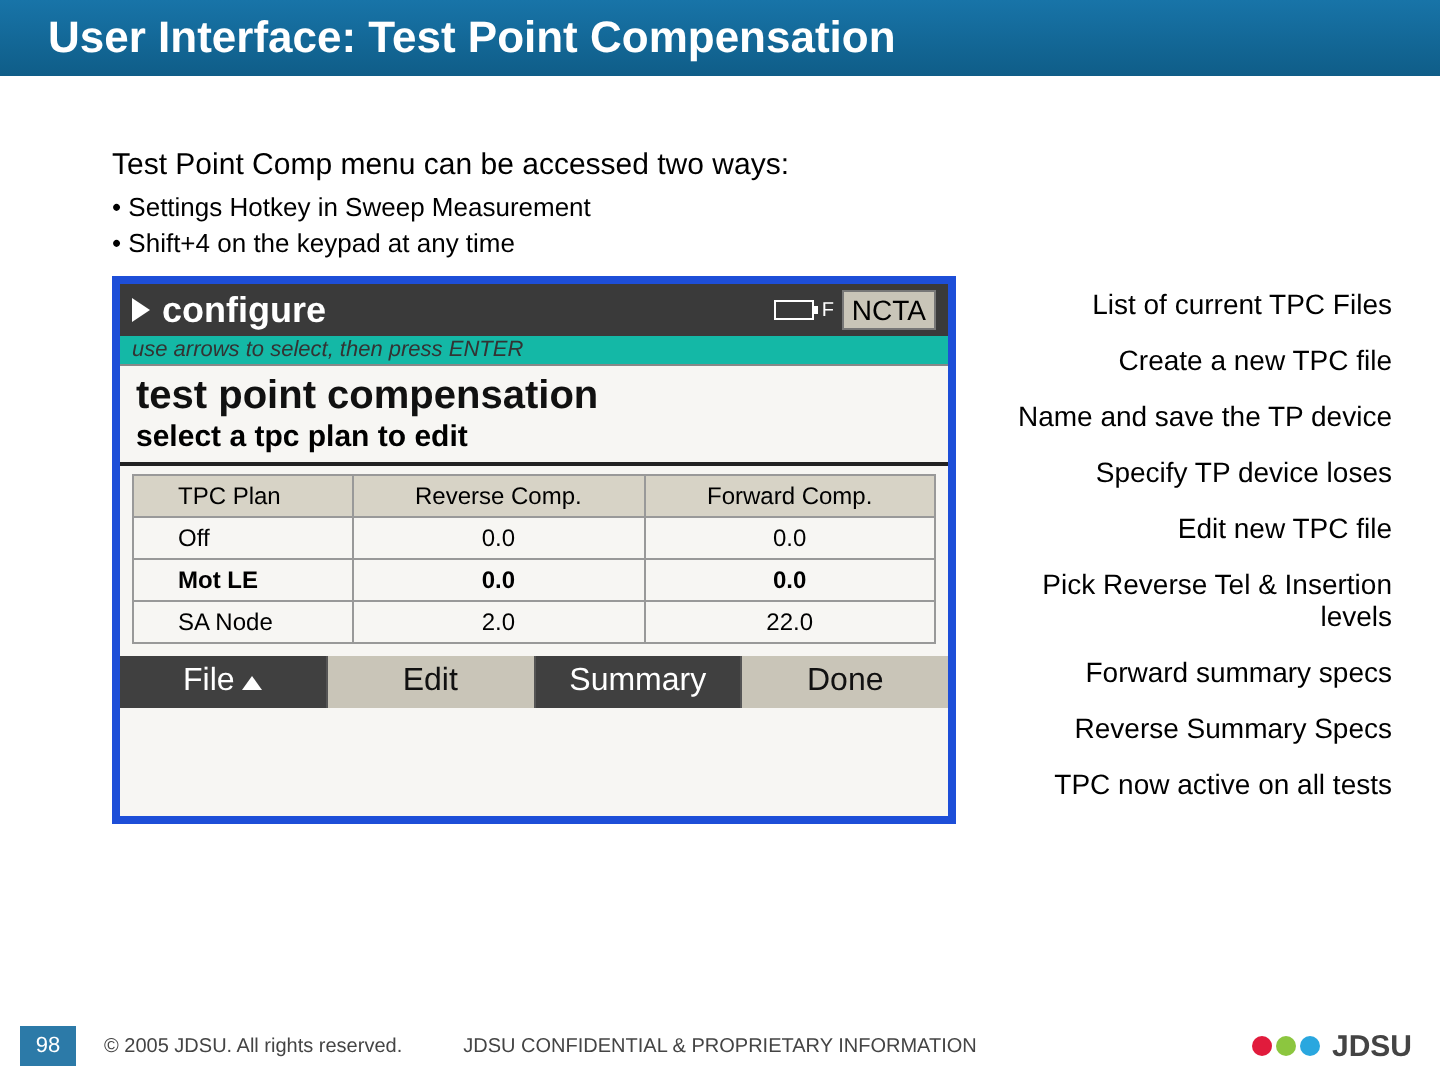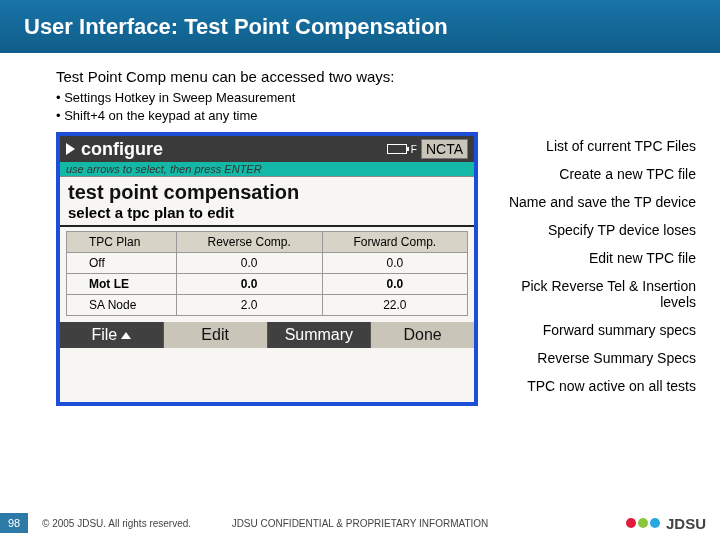--- a/index.html
+++ b/index.html
@@ -1,20 +1,20 @@
 <!DOCTYPE html>
 <html><head>
 <meta charset="utf-8">
 <style>
   * { box-sizing: border-box; margin: 0; padding: 0; }
   body { width: 720px; height: 540px; font-family: Arial, Helvetica, sans-serif; background: #fff; overflow: hidden; position: relative; }
 
-  .title-bar { height: 53px; background: linear-gradient(#1874a8, #0f5d88); display: flex; align-items: center; padding-left: 24px; color: #fff; font-size: 22px; font-weight: bold; }
+  .title-bar { height: 38px; background: linear-gradient(#1874a8, #0f5d88); display: flex; align-items: center; padding-left: 24px; color: #fff; font-size: 22px; font-weight: bold; }
 
-  .intro { padding: 14px 0 8px 56px; font-size: 15px; line-height: 1.35; }
+  .intro { padding: 14px 0 8px 56px; font-size: 15px; line-height: 1.35; margin-top: 21px; }
   .intro .bullets { font-size: 13px; margin-top: 2px; }
   .intro .bullets .b { display: block; }
 
   .content { display: flex; padding-left: 56px; }
 
   
   .device { width: 422px; border: 4px solid #1d4ed8; background: #f7f6f3; font-family: "Trebuchet MS", Arial, sans-serif; }
   .dev-top { display: flex; align-items: center; height: 26px; background: #3a3a3a; color: #fff; font-weight: bold; font-size: 18px; padding: 0 6px; }
   .dev-top .tri { width: 0; height: 0; border-top: 6px solid transparent; border-bottom: 6px solid transparent; border-left: 9px solid #fff; margin-right: 6px; }
   .dev-top .status { margin-left:auto; display:flex; align-items:center; gap:4px; font-size:10px; font-weight:normal; }
@@ -37,21 +37,21 @@
   .dev-soft .sk:last-child { border-right:none; }
   .dev-soft .sk.light { background:#c9c5b8; color:#111; }
   .dev-soft .up { width:0; height:0; border-left:5px solid transparent; border-right:5px solid transparent; border-bottom:7px solid #fff; }
 
   
   .annot { flex:1; padding: 6px 24px 0 10px; font-size:14px; text-align:right; }
   .annot div { margin-bottom: 12px; }
 
   
   .footer { position:absolute; bottom:0; left:0; right:0; height:34px; display:flex; align-items:center; font-size:10px; color:#444; }
-  .footer .pg { width:28px; height:20px; background:#2c7aa8; color:#fff; display:flex; align-items:center; justify-content:center; margin-right:14px; font-size:11px; }
+  .footer .pg { width:28px; height:20px; background:#2c7aa8; color:#fff; display:flex; align-items:center; justify-content:center; margin-left:10px; margin-right:14px; font-size:11px; }
   .footer .mid { position:absolute; left:50%; transform:translateX(-50%); }
   .footer .logo { margin-left:auto; margin-right:14px; display:flex; align-items:center; font-weight:bold; font-size:15px; color:#444; gap:2px; }
   .footer .logo .dots { display:flex; gap:2px; margin-right:4px; }
   .footer .logo .d { width:10px; height:10px; border-radius:50%; }
 </style>
 </head>
 <body>
 
 <div class="title-bar">
   <span>User Interface:  Test Point Compensation</span>

